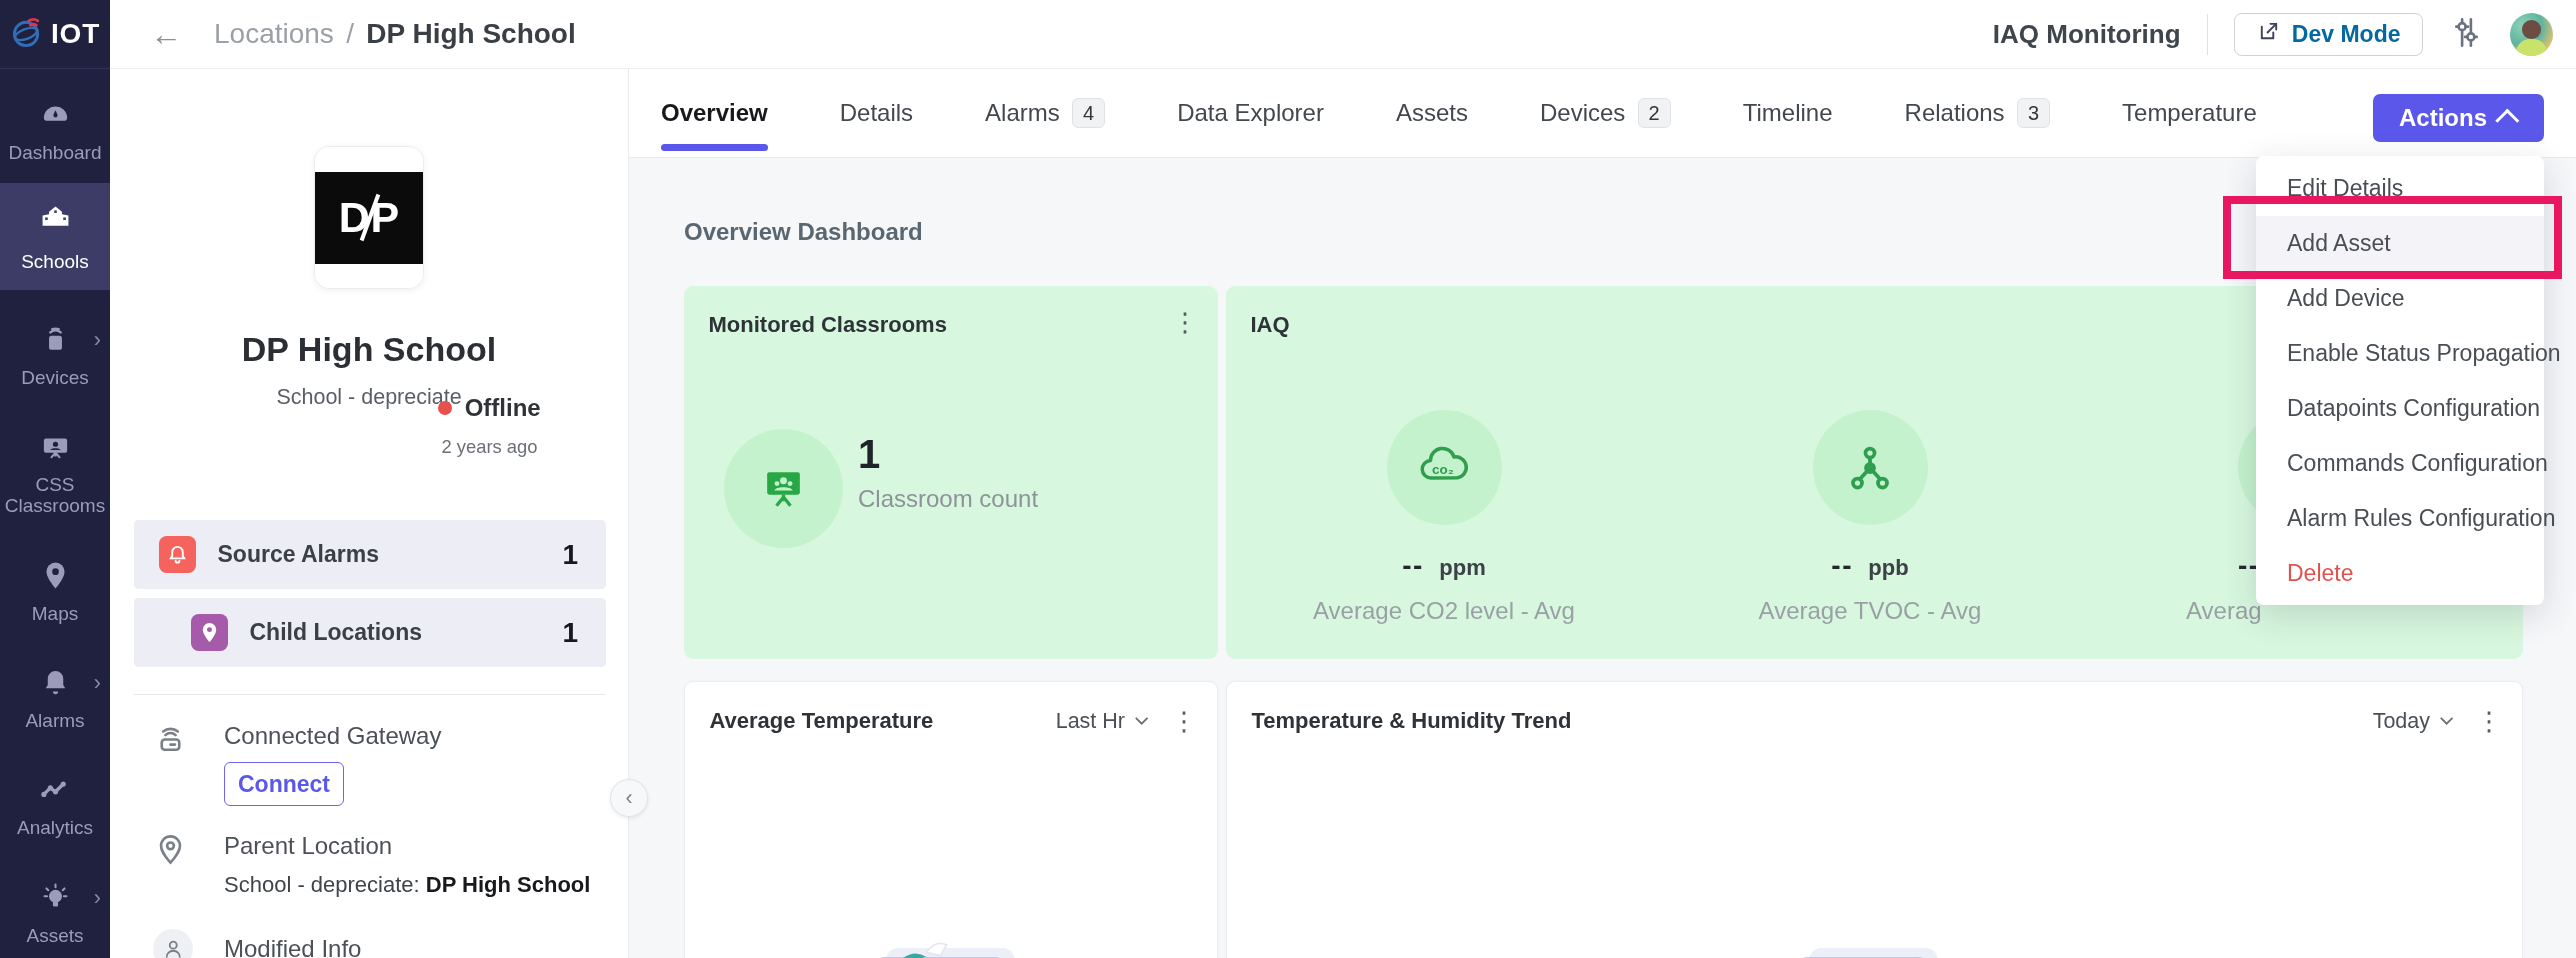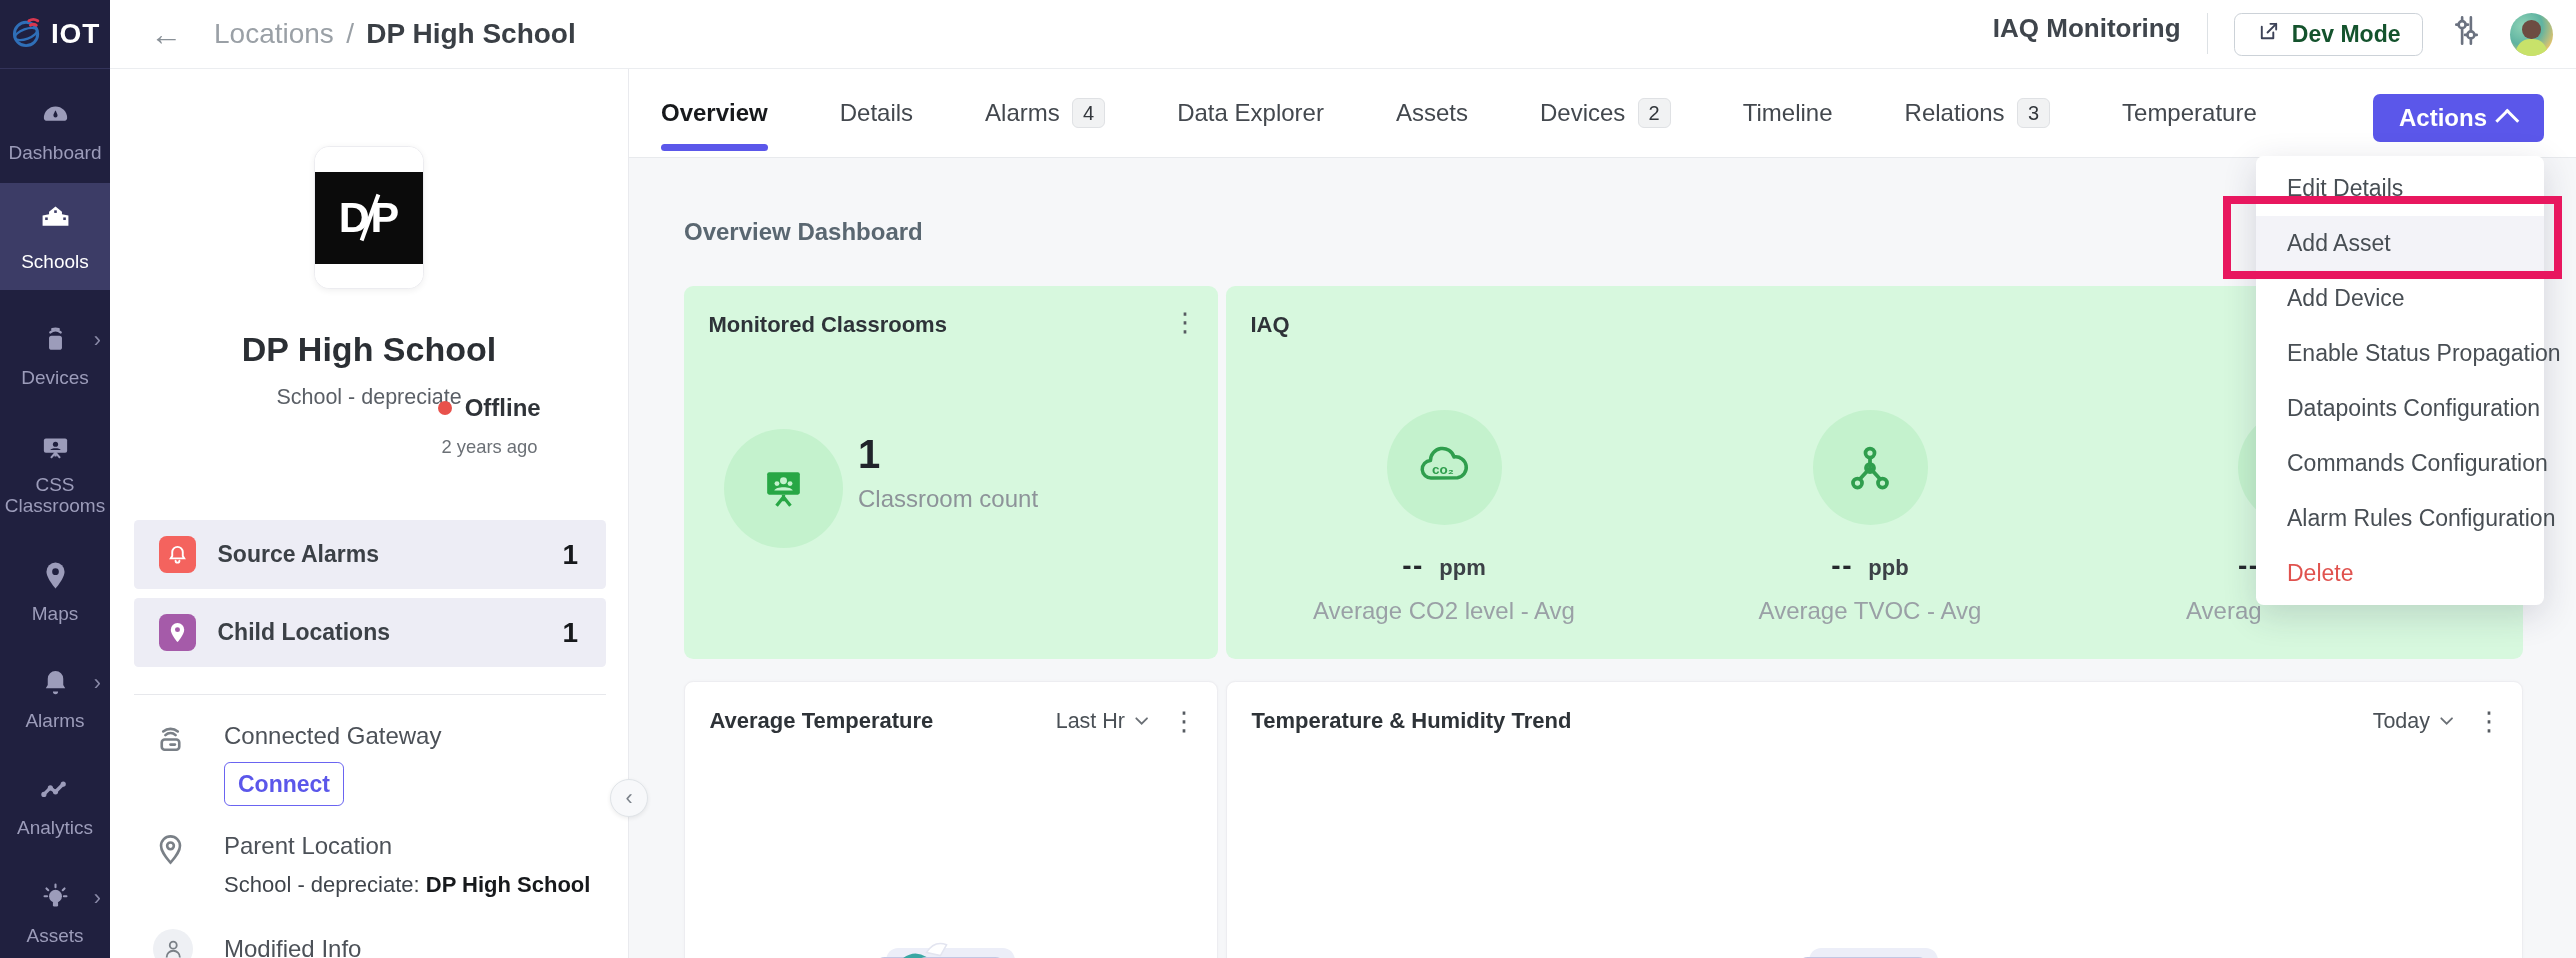--- a/index.html
+++ b/index.html
@@ -26,25 +26,25 @@
   .nav-item.active + .nav-item{margin-top:21.5px;}
 
   
   .topbar{position:absolute;left:110px;top:0;width:2466px;height:69px;background:#fff;
     border-bottom:0.8px solid #ebedf0;display:flex;align-items:center;z-index:10;}
   .back-arrow{font-size:32px;color:#8a9198;margin-left:40px;cursor:pointer;}
   .breadcrumb{margin-left:32px;font-size:28px;display:flex;gap:12.3px;align-items:center;}
   .crumb-section{color:#9aa0a6;}
   .crumb-sep{color:#9aa0a6;}
   .crumb-current{color:#3a3f45;font-weight:600;}
-  .topbar-right{margin-left:auto;display:flex;align-items:flex-start;gap:26px;margin-right:23px;}
+  .topbar-right{margin-left:auto;display:flex;align-items:center;gap:26px;margin-right:23px;}
   .context-label{font-size:26px;font-weight:600;color:#3f454c;}
   .tb-divider{width:1.5px;height:41px;background:#dde1e5;}
   .devmode-btn{display:flex;align-items:center;gap:12.3px;height:43px;padding:0 21.5px;border:1.5px solid #ccd2d8;
-    border-radius:7.7px;background:#fff;font-size:23px;font-weight:600;color:#14532d;cursor:pointer;}
+    border-radius:7.7px;background:#fff;font-size:23px;font-weight:600;color:#0369a1;cursor:pointer;}
   .sliders-icon svg{width:35px;height:35px;}
   .avatar{width:43px;height:43px;border-radius:50%;overflow:hidden;cursor:pointer;
     background:radial-gradient(circle at 30% 30%,#8fd3b6,#5fb3a1 45%,#e9c46a 80%,#e76f51);position:relative;}
   .avatar::after{content:"";position:absolute;left:12.3px;top:7.7px;width:18.4px;height:18.4px;border-radius:50%;background:#6d4c41;}
   .avatar::before{content:"";position:absolute;left:6.1px;top:26px;width:31px;height:20px;border-radius:14px 14px 0 0;background:#c8e26a;}
 
   
   .left-panel{position:absolute;left:110px;top:69px;width:519px;height:889px;background:#fff;
     border-right:0.8px solid #e9eaee;z-index:5;}
   .school-logo{position:absolute;left:204px;top:77px;width:110px;height:143px;border-radius:15.3px;background:#fff;
@@ -56,21 +56,21 @@
   .school-name{position:absolute;left:0;top:261px;width:100%;text-align:center;font-size:34px;font-weight:700;color:#2b2f34;}
   .school-type{position:absolute;left:0;top:316px;width:100%;text-align:center;font-size:21.5px;color:#5a5f66;}
   .status-col{position:absolute;top:325px;width:161px;display:flex;flex-direction:column;align-items:center;gap:14px;}
   .status-col.c1{left:65px;} .status-col.c2{left:299px;}
   .clear-badge{background:var(--clear-badge);color:#fff;font-size:19px;font-weight:600;padding:5.4px 20px;border-radius:15.3px;}
   .status-time{font-size:18.4px;color:#6b7076;}
   .offline-row{display:flex;align-items:center;gap:12.3px;font-size:24px;font-weight:700;color:#2f3338;}
   .offline-dot{width:14px;height:14px;border-radius:50%;background:var(--offline);}
   .summary-row{position:absolute;left:24px;width:472px;height:69px;background:#ededf5;border-radius:4.6px;
     display:flex;align-items:center;cursor:pointer;}
-  .summary-row.r1{top:451px;} .summary-row.r2{top:529px;}
+  .summary-row.r1{top:451px;} .summary-row.r2{top:529px;padding-left:32px;}
   .sq-icon{width:37px;height:37px;border-radius:7.7px;margin-left:25px;display:flex;align-items:center;justify-content:center;}
   .sq-icon svg{width:23px;height:23px;}
   .summary-label{margin-left:21.5px;font-size:23px;font-weight:600;color:#3b4046;}
   .summary-count{margin-left:auto;margin-right:28px;font-size:28px;font-weight:700;color:#17191c;}
   .panel-divider{position:absolute;left:24px;top:625px;width:472px;height:0.8px;background:#e7e8ec;}
   .info-item{position:absolute;left:43px;display:flex;gap:31px;}
   .info-item .ic{flex:0 0 40px;}
   .info-item .ic svg{width:35px;height:35px;}
   .info-label{font-size:24px;color:#4c5158;}
   .connect-btn{margin-top:12.3px;width:120px;height:44px;border:1.5px solid #6a64f1;border-radius:6.1px;background:#fff;

